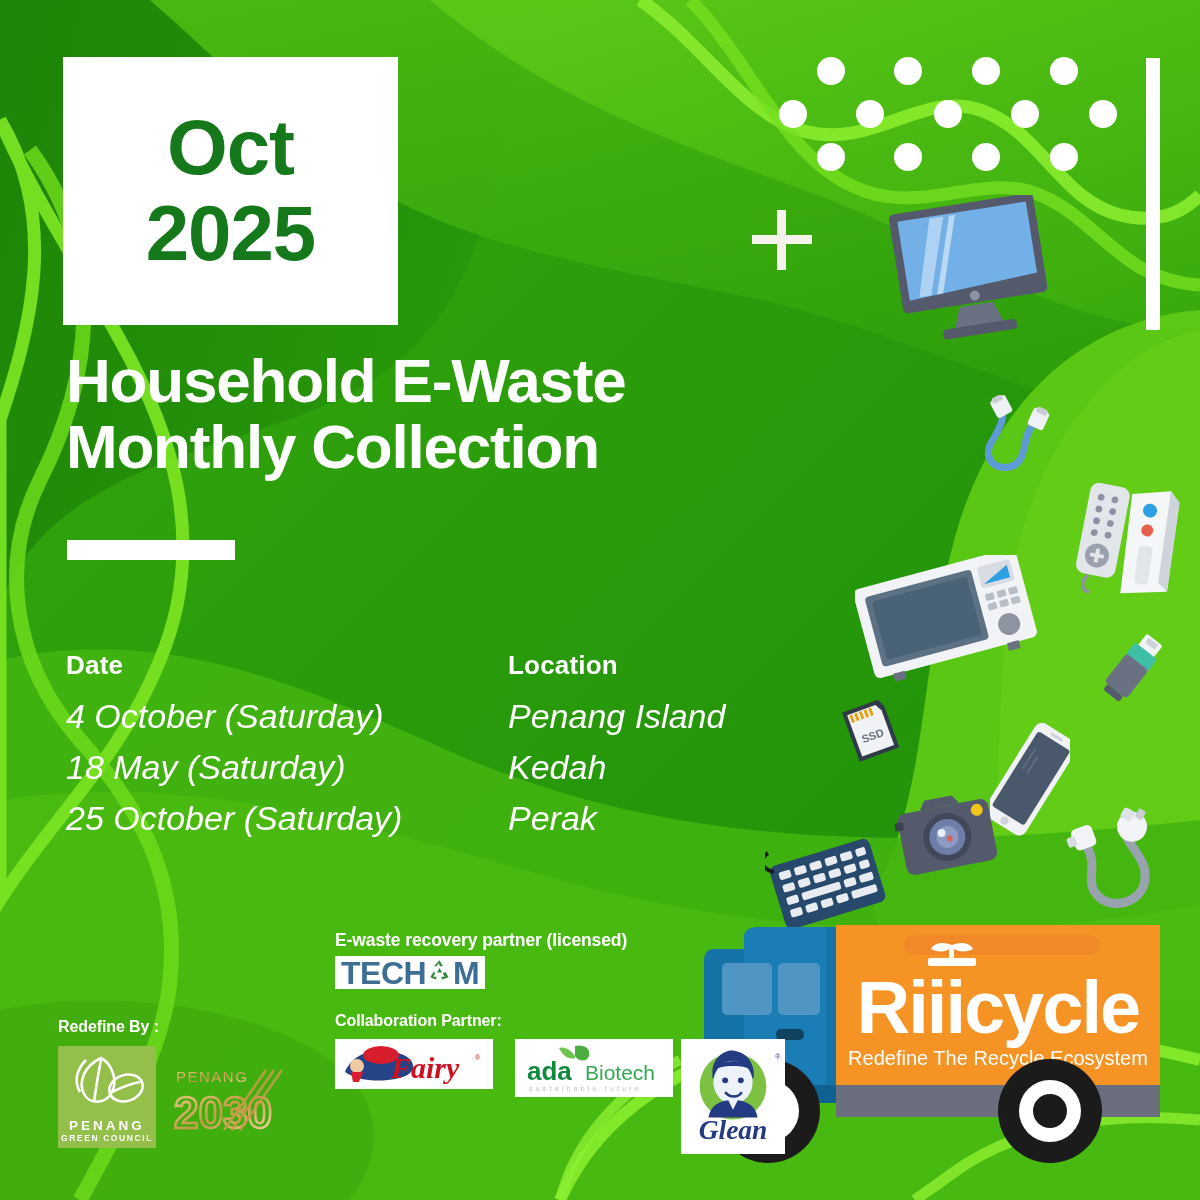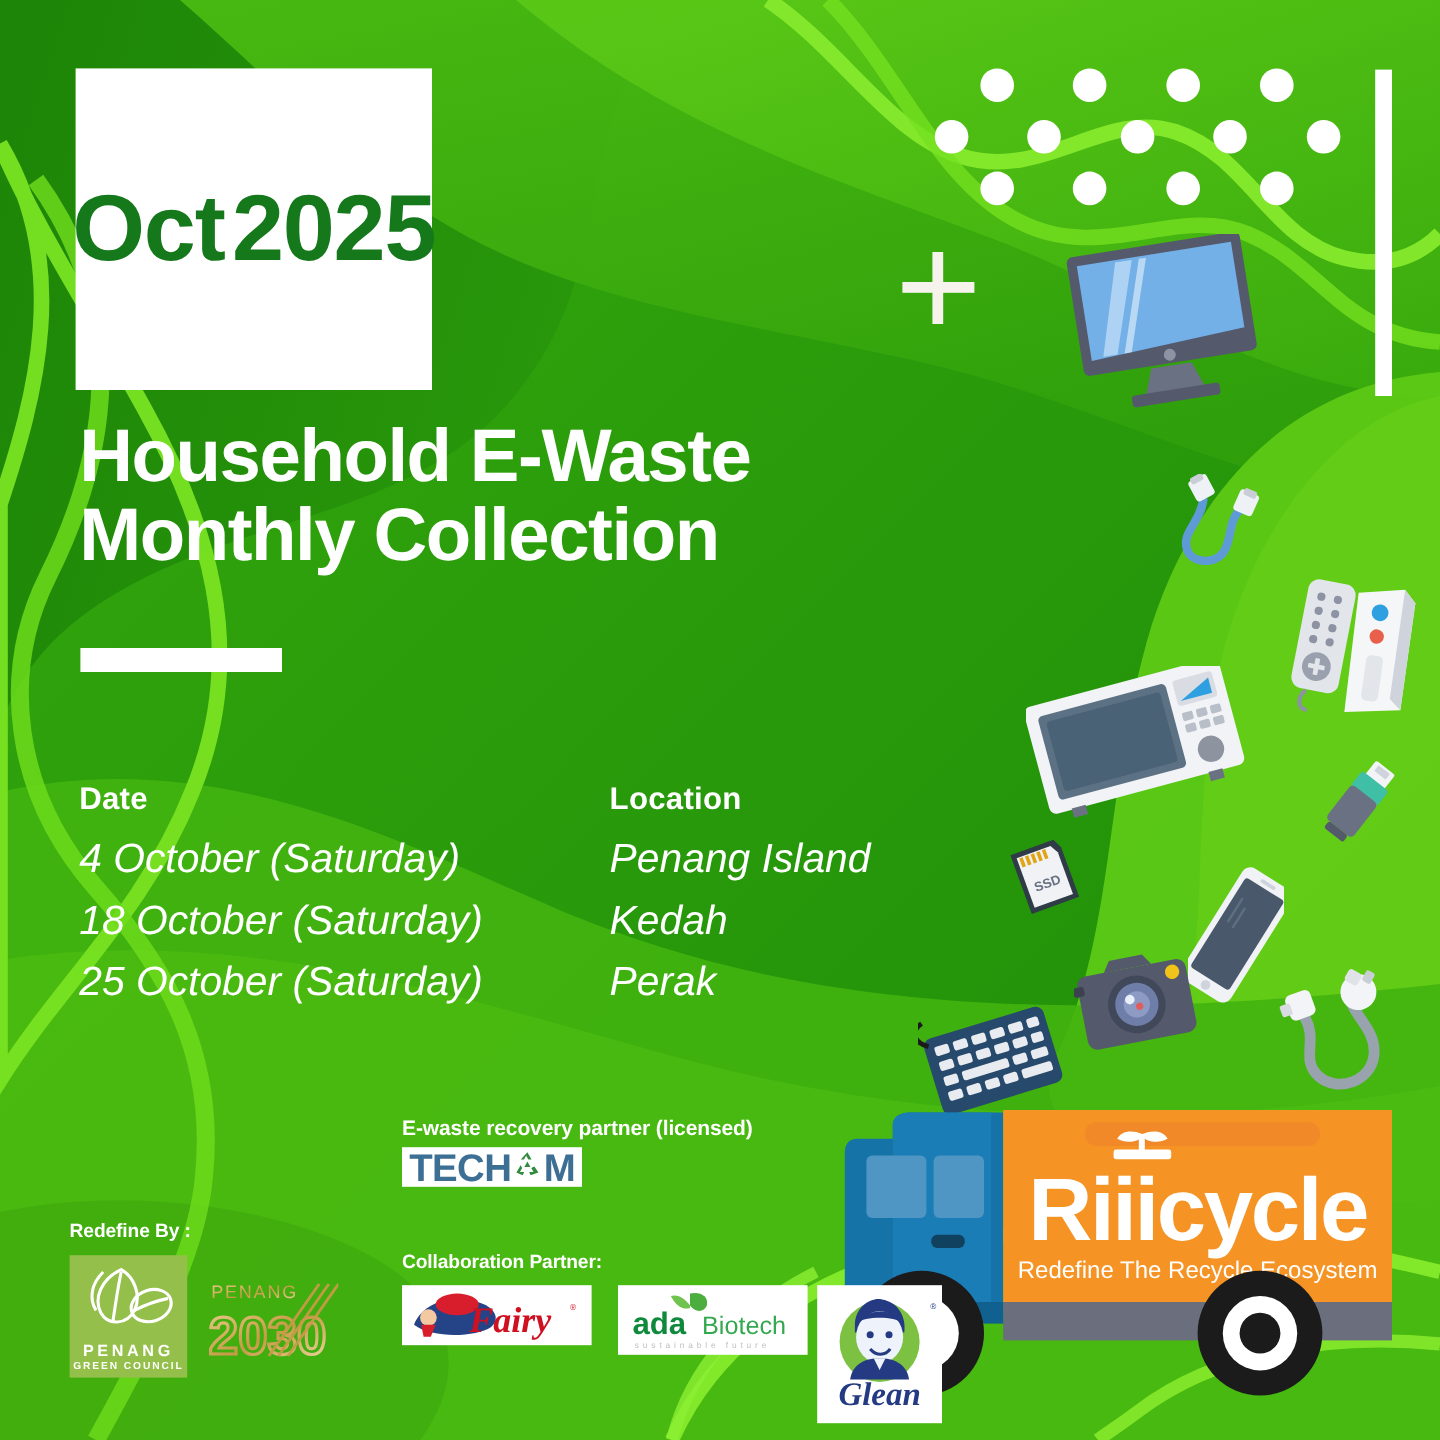--- a/index.html
+++ b/index.html
@@ -13,23 +13,23 @@
   #poster {
     position:absolute; inset:0;
     width:1200px; height:1200px;
     overflow:hidden;
   }
   .bg-svg { position:absolute; inset:0; width:1200px; height:1200px; }
 
   
   #date-badge {
     position:absolute; left:63px; top:57px;
-    width:297px; height:268px;
+    width:335px; height:268px;
     background:#ffffff;
-    display:flex; flex-direction:row;
+    display:flex; flex-direction:column;
     align-items:center; justify-content:center;
     gap:6px;
     z-index:20;
   }
   #date-badge .m, #date-badge .y {
     color:#15781b;
     font-weight:bold;
     font-size:78px;
     line-height:1.02;
     letter-spacing:-1px;
@@ -97,21 +97,21 @@
     display:flex; flex-direction:column; align-items:center;
     justify-content:flex-end; padding-bottom:5px; position:relative;
   }
   #pgc-logo .leafwrap { position:absolute; top:6px; left:0; right:0;
     display:flex; justify-content:center; }
   #pgc-logo .t1 { color:#fff; font-size:13.5px; font-weight:bold; letter-spacing:3px; }
   #pgc-logo .t2 { color:#fff; font-size:8.5px; font-weight:bold; letter-spacing:1.6px; }
   #p2030-logo { width:112px; height:78px; position:relative; }
 
   
-  #collab-block { position:absolute; left:335px; top:1012px; z-index:20;margin-top:32px; }
+  #collab-block { position:absolute; left:335px; top:1012px; z-index:20; }
   #collab-logos { display:flex; gap:8px; margin-top:9px; }
   #collab-left { display:flex; flex-direction:row; gap:22px; }
   .logo-card { background:#ffffff; display:flex; align-items:center; justify-content:center; }
   #fairy-card { width:158px; height:50px; }
   #ada-card   { width:158px; height:58px; }
   #glean-card { width:104px; height:115px; }
 
   
   #truck { position:absolute; left:700px; top:925px; z-index:15; }
 
@@ -374,21 +374,21 @@
   <div id="schedule">
     <div class="hdr">
       <span class="c1">Date</span>
       <span class="c2">Location</span>
     </div>
     <div class="row">
       <span class="c1">4 October (Saturday)</span>
       <span class="c2">Penang Island</span>
     </div>
     <div class="row">
-      <span class="c1">18 October (Saturday)</span>
+      <span class="c1">18 May (Saturday)</span>
       <span class="c2">Kedah</span>
     </div>
     <div class="row">
       <span class="c1">25 October (Saturday)</span>
       <span class="c2">Perak</span>
     </div>
   </div>
 
   <div id="techom-block">
     <div id="techom-label">E-waste recovery partner (licensed)</div>

